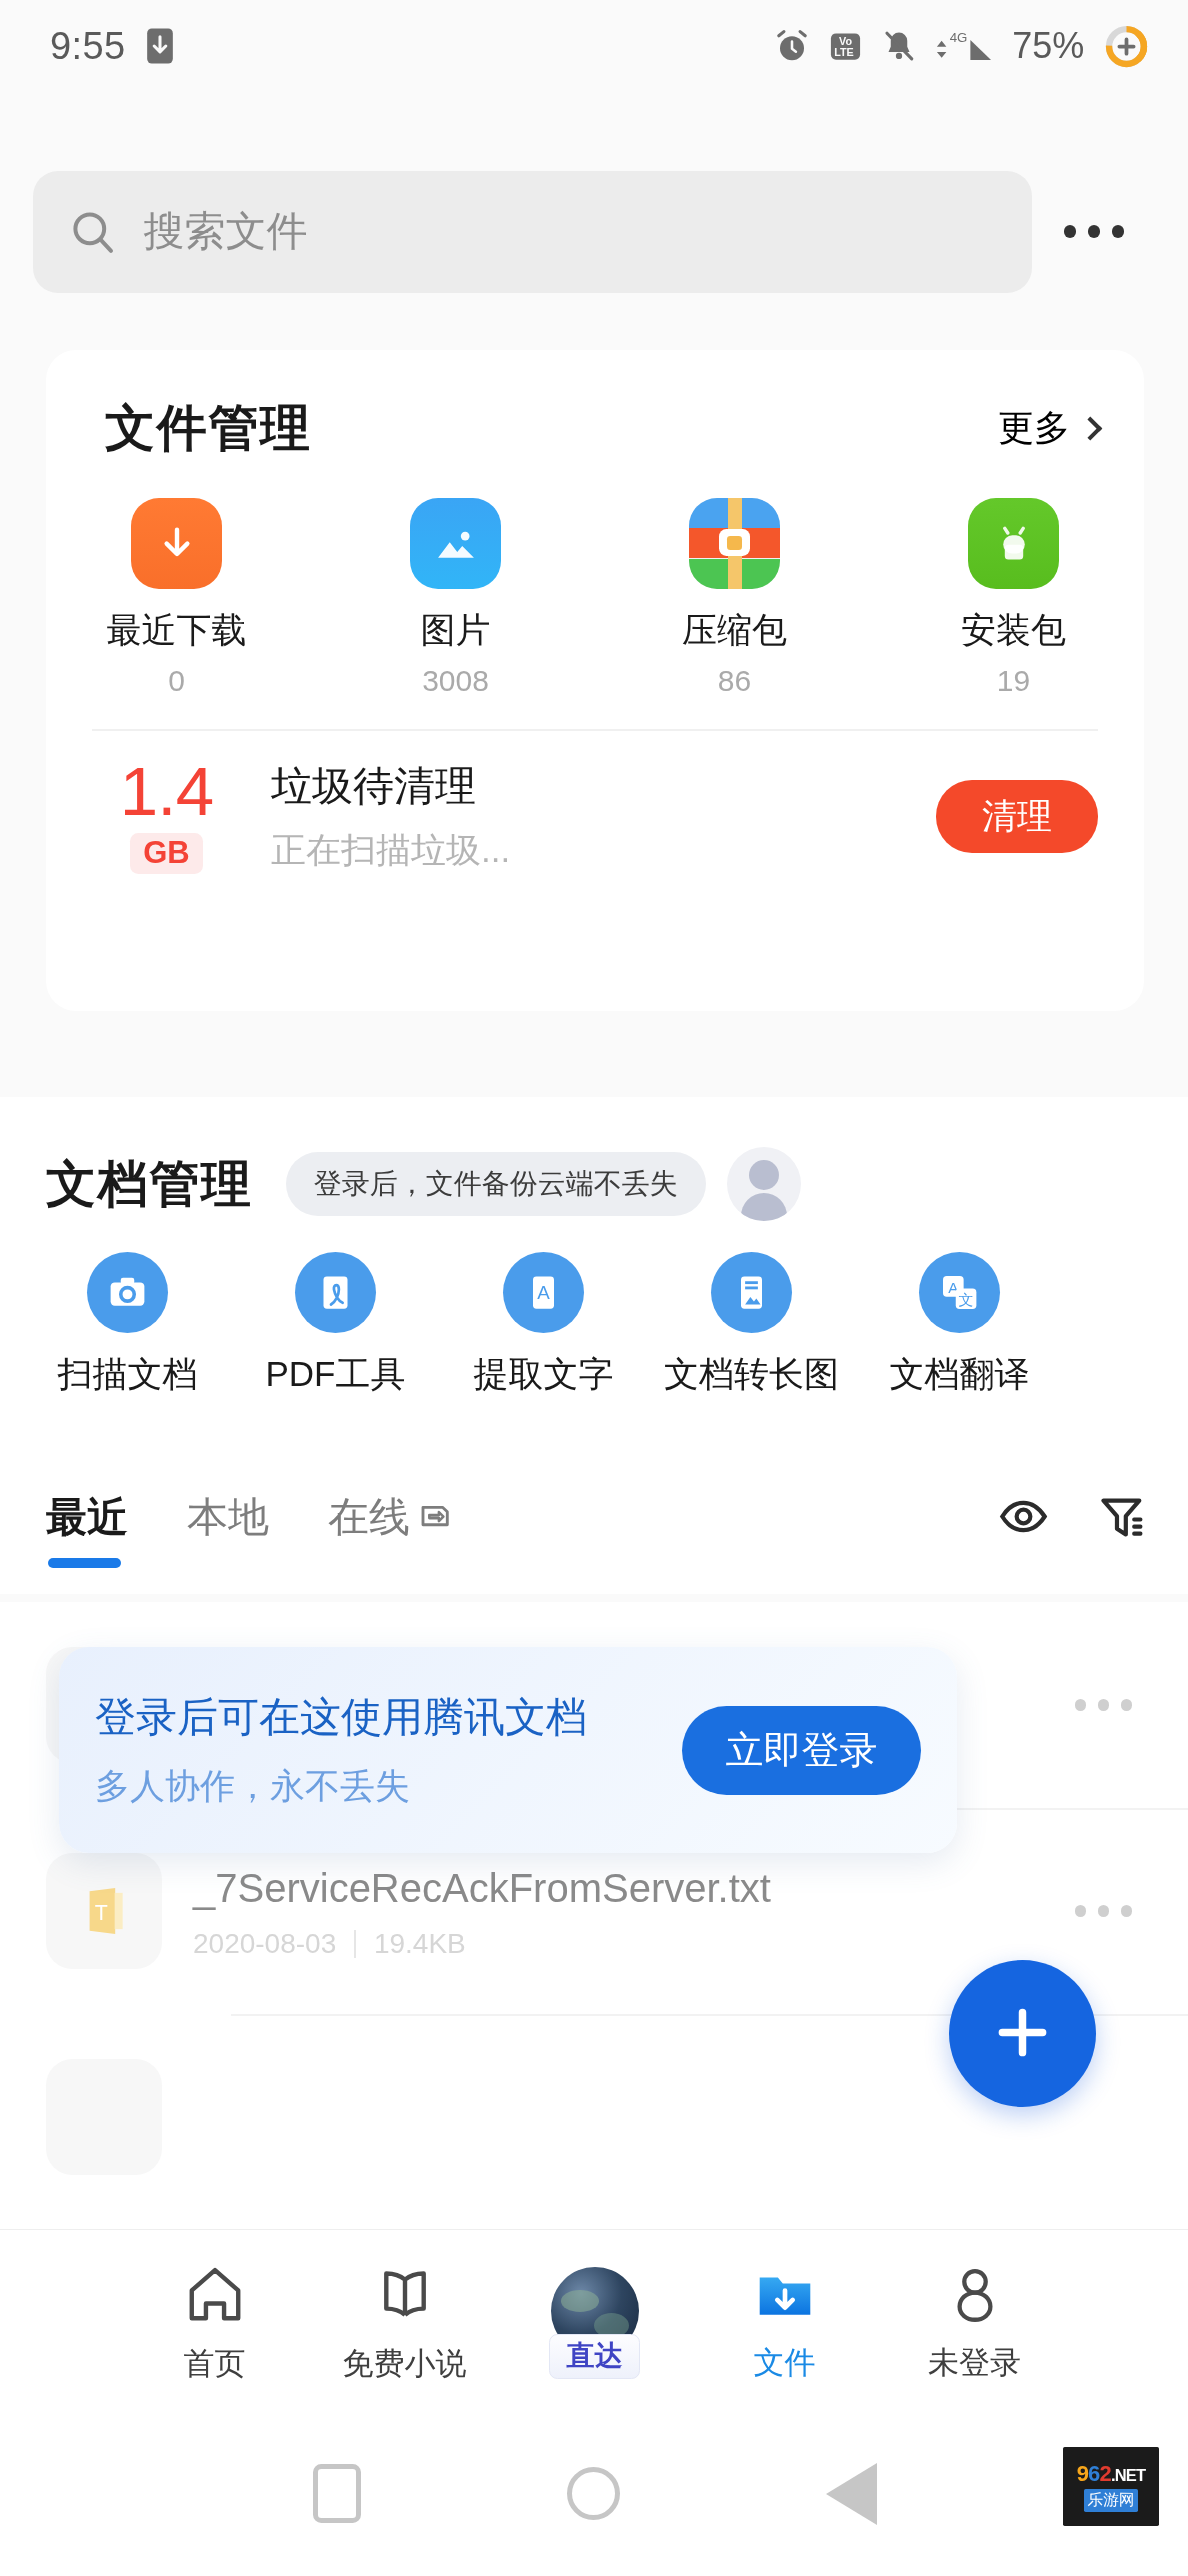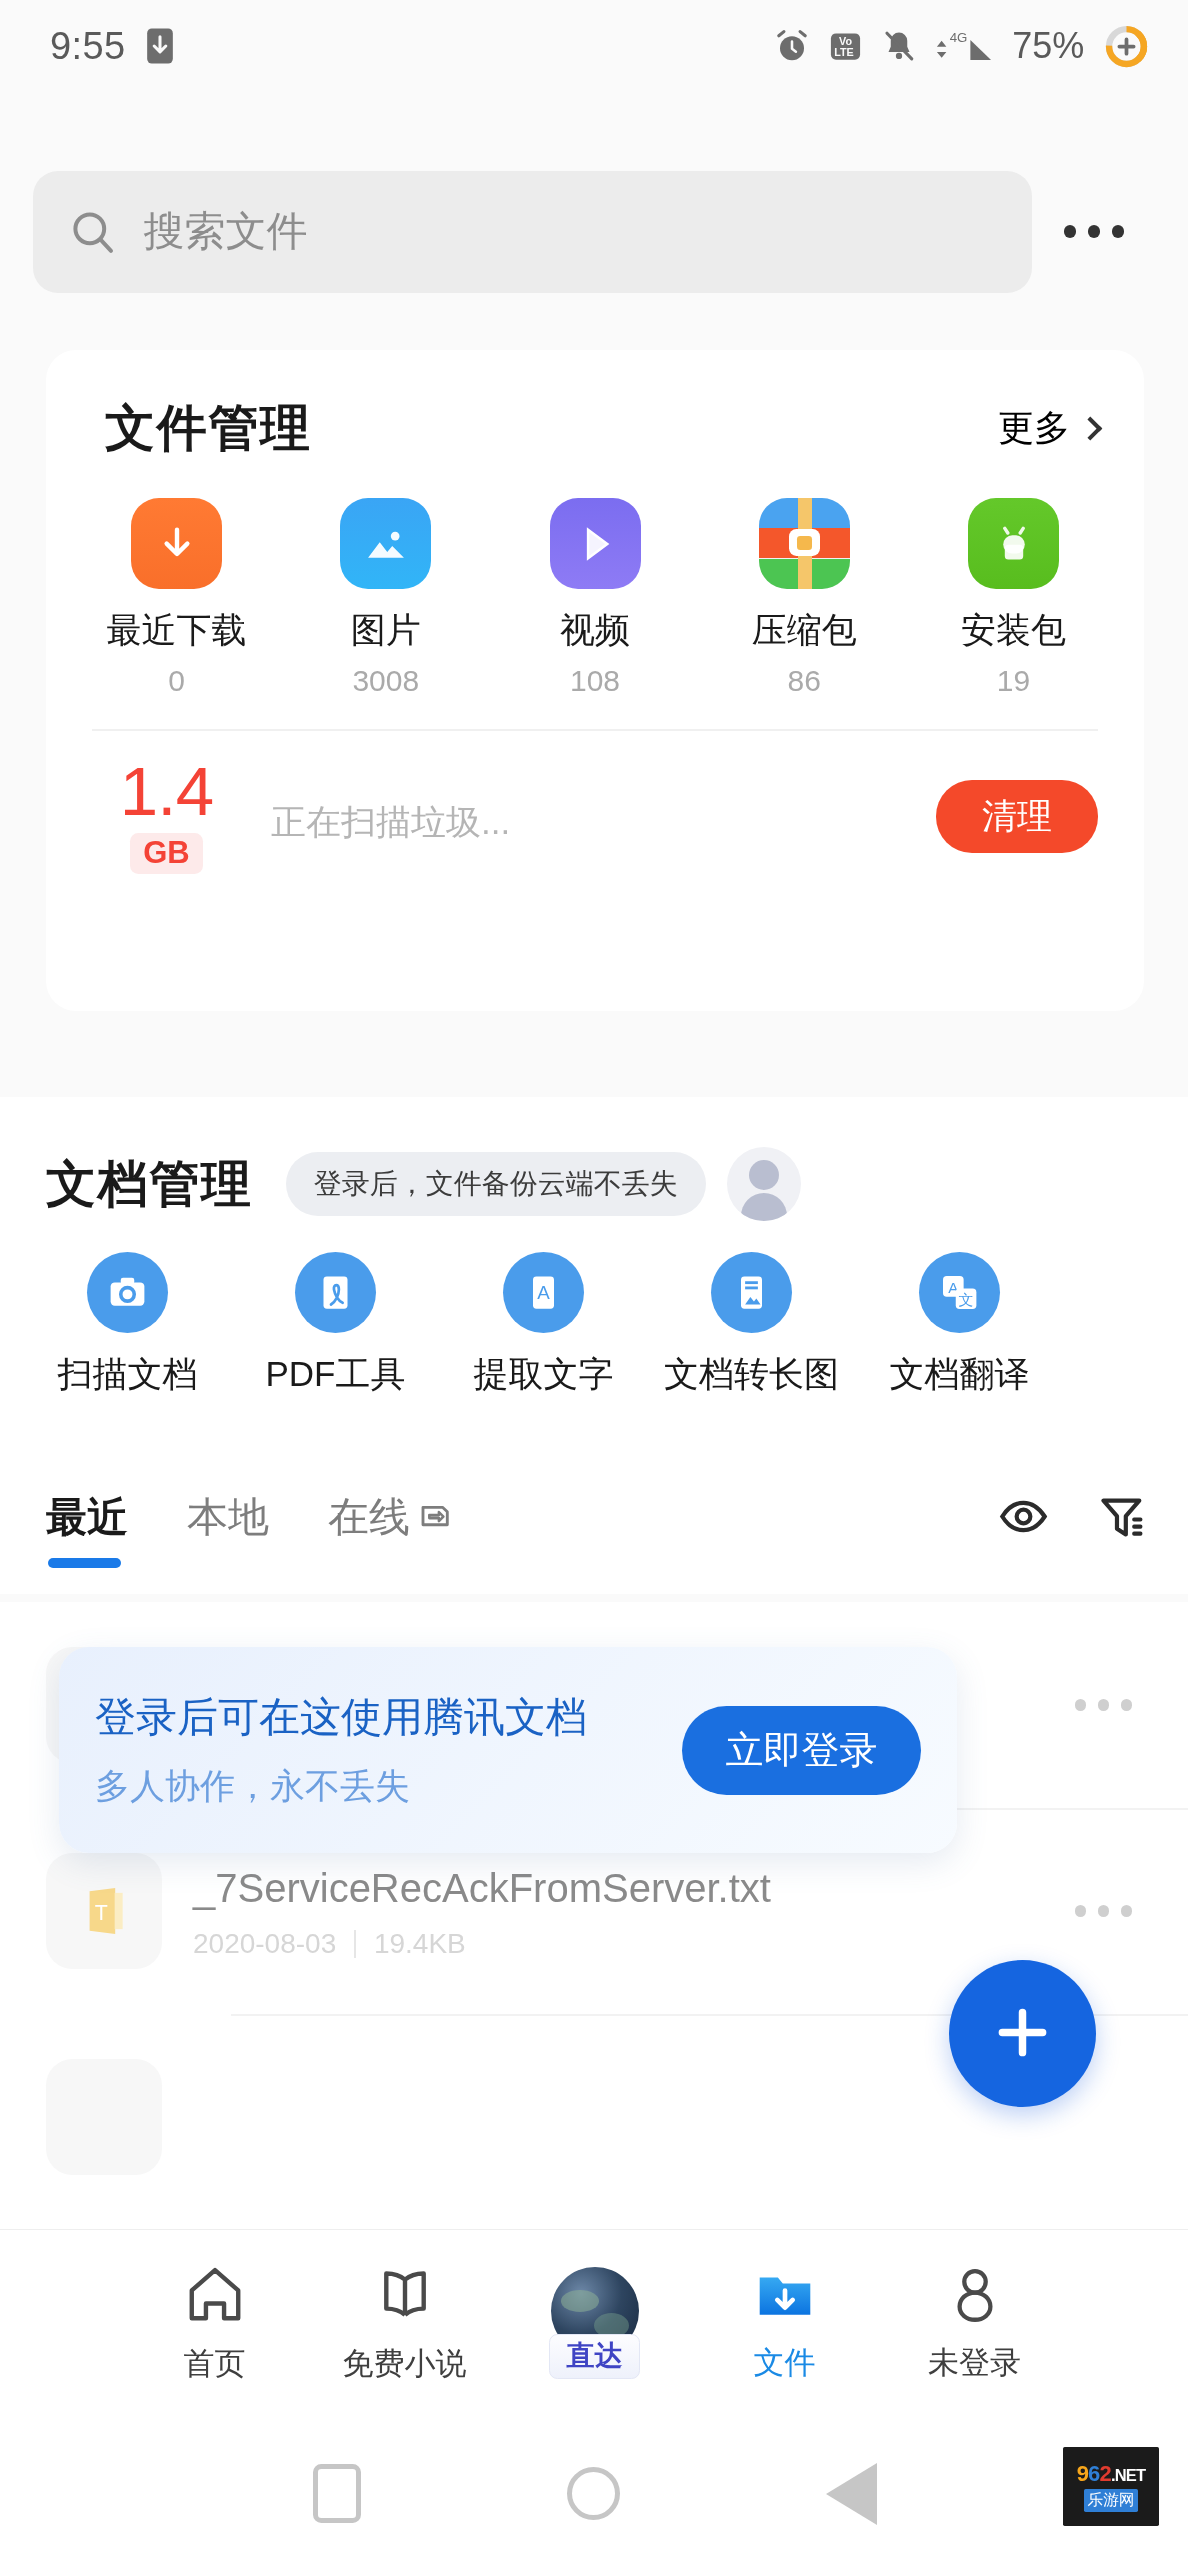--- a/index.html
+++ b/index.html
@@ -285,30 +285,20 @@
       </div>
       <div class="cat">
         <span class="cat-ic ic-img">
           <svg width="50" height="50" viewBox="0 0 24 24">
               <circle cx="16.4" cy="8.2" r="2.1" fill="#fff" opacity=".95"></circle>
               <path d="M3.4 18.6l5.6-7.4 3.6 4.6 2.4-2.8 5.6 5.6z" fill="#fff" opacity=".95"></path>
             </svg>
         </span>
         <span class="cat-lb">图片</span>
         <span class="cat-ct">3008</span>
-      </div>
-      <div class="cat">
-        <span class="cat-ic ic-vid">
-          <svg width="46" height="46" viewBox="0 0 24 24">
-              <path d="M8.4 4.6L18.4 12 8.4 19.4z" fill="#fff" opacity=".92"></path>
-              <path d="M8.4 4.6L18.4 12 8.4 19.4z" fill="none" stroke="#fff" stroke-width="1.3"></path>
-            </svg>
-        </span>
-        <span class="cat-lb">视频</span>
-        <span class="cat-ct">108</span>
       </div>
       <div class="cat">
         <span class="cat-ic ic-zip">
           <span class="zipq">
             <span class="q zip-b"></span>
             <span class="q zip-r"></span>
             <span class="q zip-g"></span>
             <span class="zip-strip"></span>
             <span class="zip-knob">
                 <i></i>
@@ -332,20 +322,21 @@
     </div>
 
     <div class="divline"></div>
 
     <div class="clean">
       <div class="clean-num">
         <span class="cn-v">1.4</span>
         <span class="cn-u">GB</span>
       </div>
       <div class="clean-txt">
+        <div class="ct-t">垃圾待清理</div>
         <div class="ct-s">正在扫描垃圾...</div>
       </div>
       <div class="clean-btn">清理</div>
     </div>
   </div>
 
   <div class="docmgmt">
     <div class="doc-head">
       <span class="doc-title">文档管理</span>
       <span class="doc-pill">登录后，文件备份云端不丢失</span>

